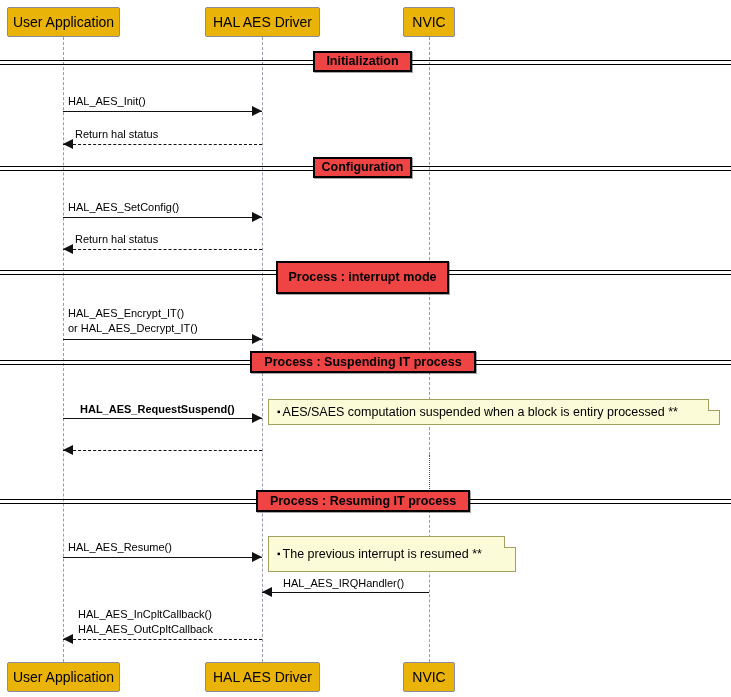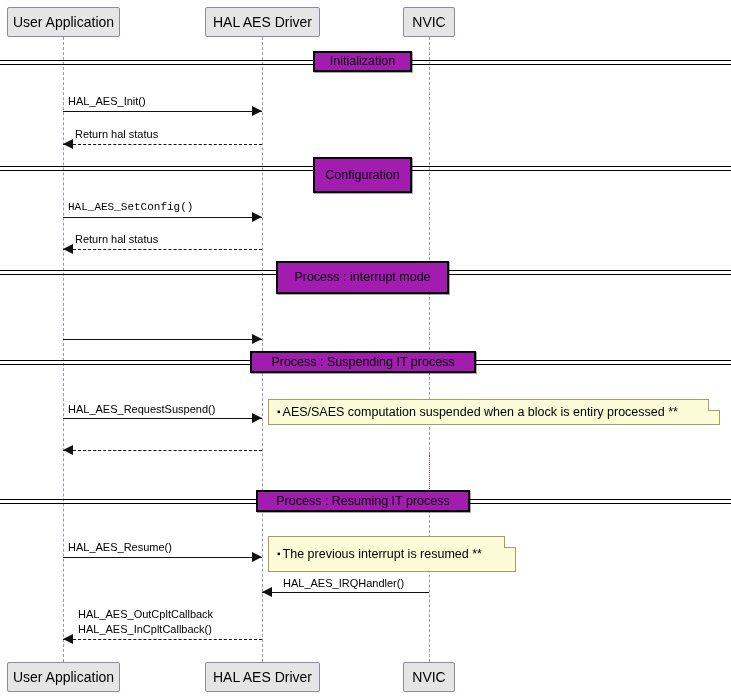--- a/index.html
+++ b/index.html
@@ -17,21 +17,21 @@
   #diagram {
     position: absolute;
     left: 0; top: 0;
     width: 731px;
     height: 697px;
   }
   
   .participant {
     position: absolute;
     box-sizing: border-box;
-    background: #e5e5e5;
+    background: #eab308;
     border: 1px solid #8A8AA0;
     border-radius: 2px;
     color: #000000;
     font-size: 14px;
     line-height: 1;
     display: flex;
     align-items: center;
     justify-content: center;
     white-space: nowrap;
   }
@@ -51,25 +51,25 @@
     width: 731px;
     height: 5px;
     border-top: 1.5px solid #000000;
     border-bottom: 1.5px solid #000000;
     box-sizing: border-box;
     background: transparent;
   }
   .divider-label {
     position: absolute;
     box-sizing: border-box;
-    background: #a21caf;
+    background: #ef4444;
     border: 2px solid #000000;
     color: #000000;
     font-size: 12.5px;
-    font-weight: normal;
+    font-weight: bold;
     line-height: 1;
     display: flex;
     align-items: center;
     justify-content: center;
     white-space: nowrap;
     padding: 0 9px;
     box-shadow: 1px 1px 0 rgba(0,0,0,0.35);
   }
   
   .msg-line {
@@ -156,21 +156,21 @@
       <span>HAL AES Driver</span>
     </div>
     <div class="participant" style="left: 403px; top: 662px; width: 52px; height: 30px;">
       <span>NVIC</span>
     </div>
     <div class="divider-rule" style="top: 60px;"></div>
     <div class="divider-label" style="left: 313px; top: 51px; width: 99px; height: 21px;">
       <span>Initialization</span>
     </div>
     <div class="divider-rule" style="top: 166px;"></div>
-    <div class="divider-label" style="left: 313px; top: 157px; width: 99px; height: 36px;">
+    <div class="divider-label" style="left: 313px; top: 157px; width: 99px; height: 21px;">
       <span>Configuration</span>
     </div>
     <div class="divider-rule" style="top: 270px;"></div>
     <div class="divider-label" style="left: 276px; top: 261px; width: 173px; height: 33px;">
       <span>Process : interrupt mode</span>
     </div>
     <div class="divider-rule" style="top: 360px;"></div>
     <div class="divider-label" style="left: 250px; top: 351px; width: 226px; height: 22px;">
       <span>Process : Suspending IT process</span>
     </div>
@@ -187,33 +187,34 @@
       <span class="note-text"><span class="bullet">▪</span><span>The previous interrupt is resumed  **</span></span>
     </div>
     <div class="msg-line" style="left: 63px; top: 111px; width: 199px;"></div>
     <div class="arrow-head right" style="left: 252px; top: 106px;"></div>
     <div class="msg-label" style="left: 68px; top: 94px;"><div>HAL_AES_Init()</div></div>
     <div class="msg-line dashed" style="left: 63px; top: 144px; width: 199px;"></div>
     <div class="arrow-head left" style="left: 63px; top: 139px;"></div>
     <div class="msg-label" style="left: 75px; top: 127px;"><div>Return hal status</div></div>
     <div class="msg-line" style="left: 63px; top: 217px; width: 199px;"></div>
     <div class="arrow-head right" style="left: 252px; top: 212px;"></div>
-    <div class="msg-label" style="left: 68px; top: 200px; font-family: Liberation Mono, monospace;"><div>HAL_AES_SetConfig()</div></div>
+    <div class="msg-label" style="left: 68px; top: 200px;"><div>HAL_AES_SetConfig()</div></div>
     <div class="msg-line dashed" style="left: 63px; top: 249px; width: 199px;"></div>
     <div class="arrow-head left" style="left: 63px; top: 244px;"></div>
     <div class="msg-label" style="left: 75px; top: 232px;"><div>Return hal status</div></div>
     <div class="msg-line" style="left: 63px; top: 339px; width: 199px;"></div>
     <div class="arrow-head right" style="left: 252px; top: 334px;"></div>
+    <div class="msg-label" style="left: 68px; top: 306px;"><div>HAL_AES_Encrypt_IT()</div><div>or HAL_AES_Decrypt_IT()</div></div>
     <div class="msg-line" style="left: 63px; top: 418px; width: 199px;"></div>
     <div class="arrow-head right" style="left: 252px; top: 413px;"></div>
-    <div class="msg-label" style="left: 68px; top: 402px;"><div>HAL_AES_RequestSuspend()</div></div>
+    <div class="msg-label" style="left: 80px; top: 402px; font-weight: bold;"><div>HAL_AES_RequestSuspend()</div></div>
     <div class="msg-line dashed" style="left: 63px; top: 450px; width: 199px;"></div>
     <div class="arrow-head left" style="left: 63px; top: 445px;"></div>
     <div class="msg-line" style="left: 63px; top: 557px; width: 199px;"></div>
     <div class="arrow-head right" style="left: 252px; top: 552px;"></div>
     <div class="msg-label" style="left: 68px; top: 540px;"><div>HAL_AES_Resume()</div></div>
     <div class="msg-line" style="left: 262px; top: 592px; width: 167px;"></div>
     <div class="arrow-head left" style="left: 262px; top: 587px;"></div>
     <div class="msg-label" style="left: 283px; top: 576px;"><div>HAL_AES_IRQHandler()</div></div>
     <div class="msg-line dashed" style="left: 63px; top: 639px; width: 199px;"></div>
     <div class="arrow-head left" style="left: 63px; top: 634px;"></div>
-    <div class="msg-label" style="left: 78px; top: 607px;"><div>HAL_AES_OutCpltCallback</div><div>HAL_AES_InCpltCallback()</div></div>
+    <div class="msg-label" style="left: 78px; top: 607px;"><div>HAL_AES_InCpltCallback()</div><div>HAL_AES_OutCpltCallback</div></div>
   </div>
 
 </body></html>

